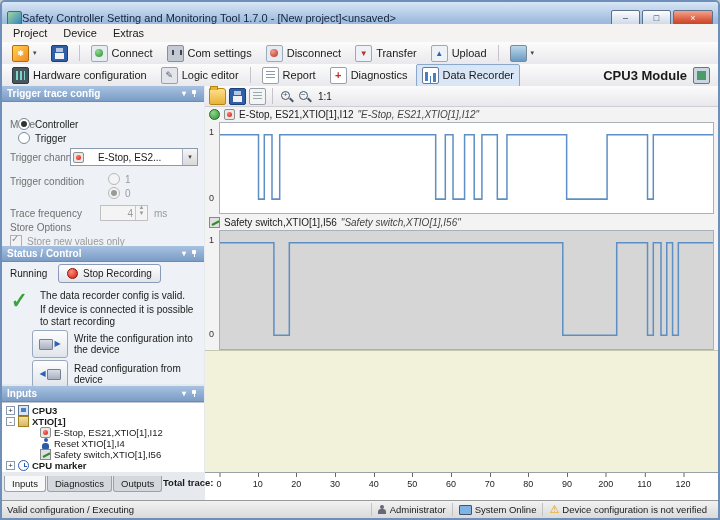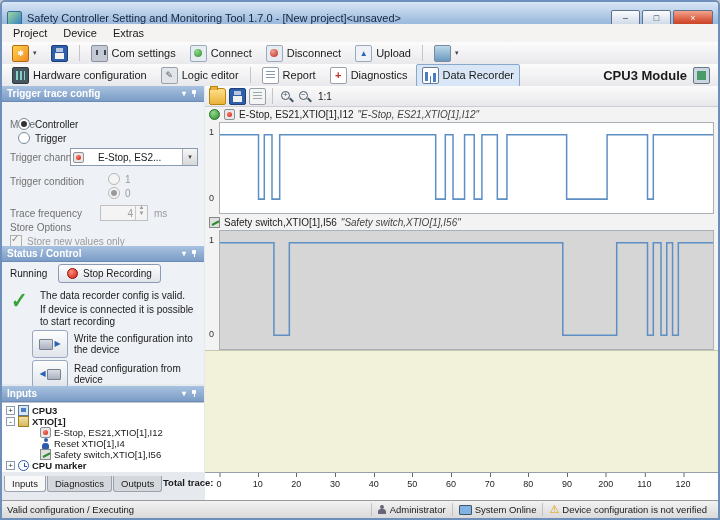--- a/index.html
+++ b/index.html
@@ -4,21 +4,21 @@
 <style>
   html,body{margin:0;padding:0}
   body{width:720px;height:520px;position:relative;overflow:hidden;
        font-family:"Liberation Sans",sans-serif;font-size:11px;color:#1a1a1a;background:#c9c9c9}
   .window{position:absolute;inset:0;border:2px solid #6e8fba;border-radius:5px 5px 0 0;
           background:#eef0f3;overflow:hidden}
 
   
   .titlebar{position:absolute;left:0;top:0;right:0;height:32px;
             background:linear-gradient(#d9e6f5,#a3c0e1 55%,#8aabd4);
-            display:flex;align-items:center;padding:0 5px;gap:5px}
+            display:flex;align-items:center;padding:0 5px;}
   .appicon{width:13px;height:13px;border-radius:2px;flex:none;
            background:linear-gradient(135deg,#9fd89f,#2f7fbf);border:1px solid #3a6a9a}
   .wtitle{font-size:11px;color:#15243c;flex:1;white-space:nowrap;overflow:hidden}
   .wbtns{display:flex;gap:2px;flex:none}
   .wbtn{width:27px;height:15px;border:1px solid #5f7089;border-radius:2px;
         background:linear-gradient(#fbfcfe,#c9d5e6);display:flex;align-items:center;
         justify-content:center;font-size:9px;color:#234;line-height:1}
   .wbtn.close{width:38px;background:linear-gradient(#f2a48e,#d9593c 60%,#c03a20);color:#fff}
 
   
@@ -241,30 +241,34 @@
   <div class="toolbar tb1">
     <span class="tbtn">
       <span class="ic ic-wizard"></span>
       <span class="caret">▾</span>
     </span>
     <span class="tbtn">
       <span class="ic ic-save"></span>
     </span>
     <span class="vsep"></span>
     <span class="tbtn">
+      <span class="ic ic-connect"></span>
+      <span>Connect</span>
+    </span>
+    <span class="tbtn">
       <span class="ic ic-com"></span>
       <span>Com settings</span>
     </span>
     <span class="tbtn">
-      <span class="ic ic-connect"></span>
-      <span>Connect</span>
-    </span>
-    <span class="tbtn">
       <span class="ic ic-disconnect"></span>
       <span>Disconnect</span>
+    </span>
+    <span class="tbtn">
+      <span class="ic ic-transfer"></span>
+      <span>Transfer</span>
     </span>
     <span class="tbtn">
       <span class="ic ic-upload"></span>
       <span>Upload</span>
     </span>
     <span class="vsep"></span>
     <span class="tbtn">
       <span class="ic ic-image"></span>
       <span class="caret">▾</span>
     </span>

